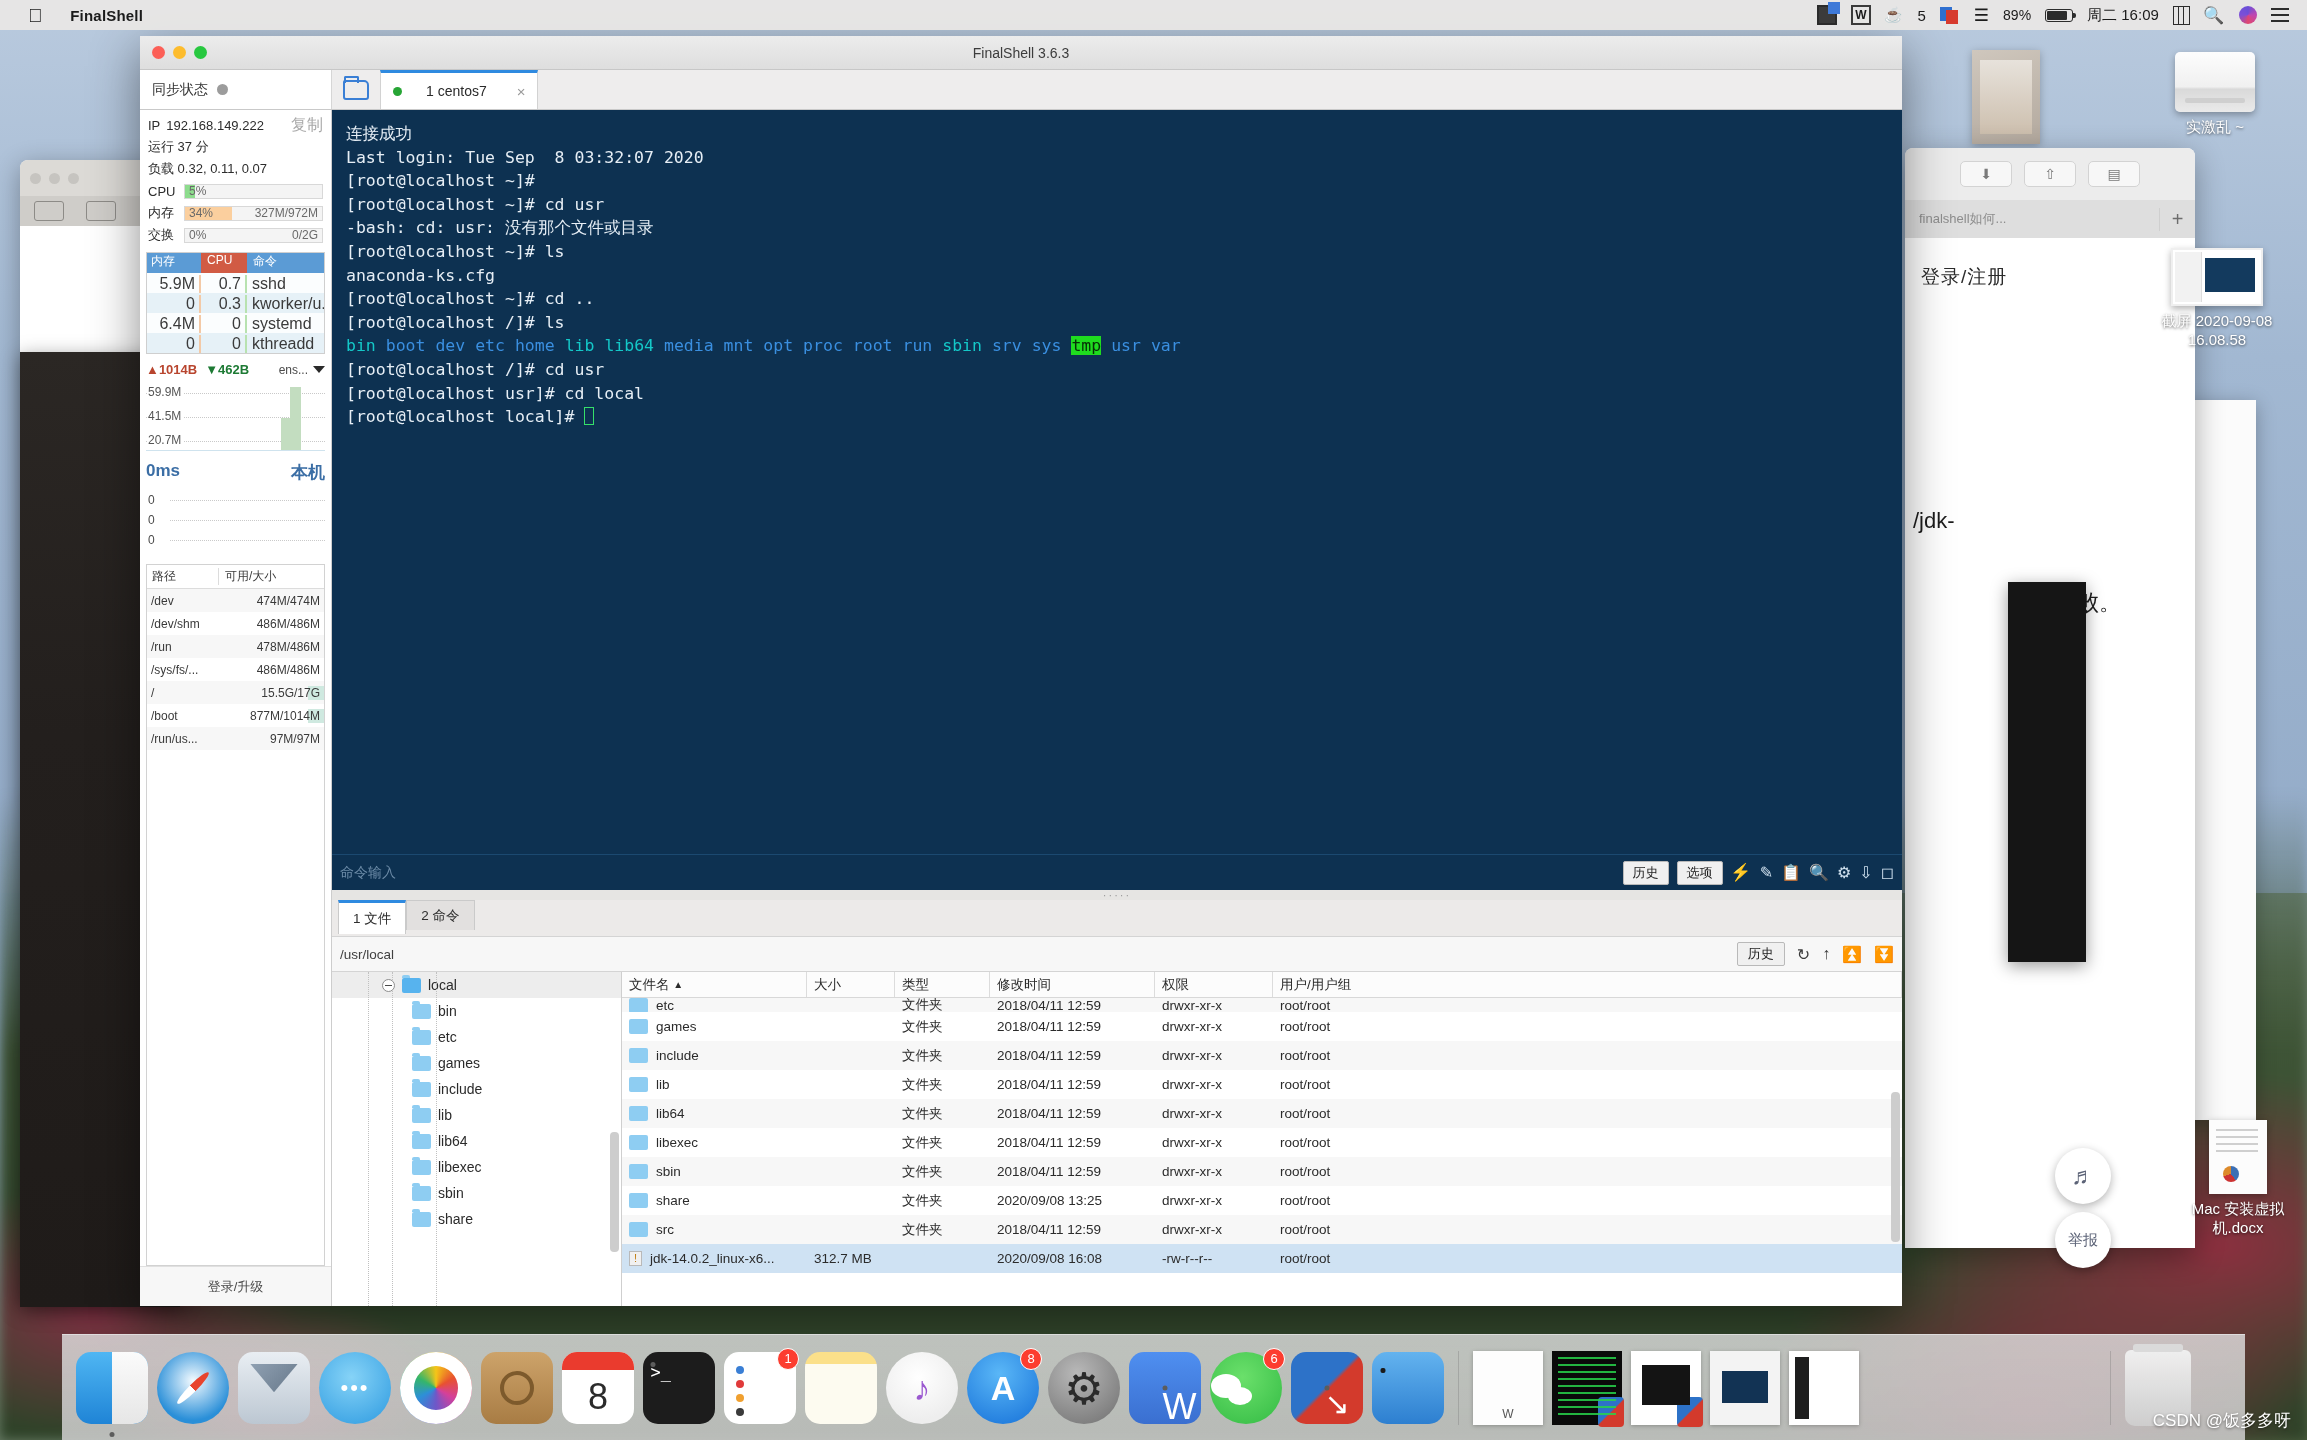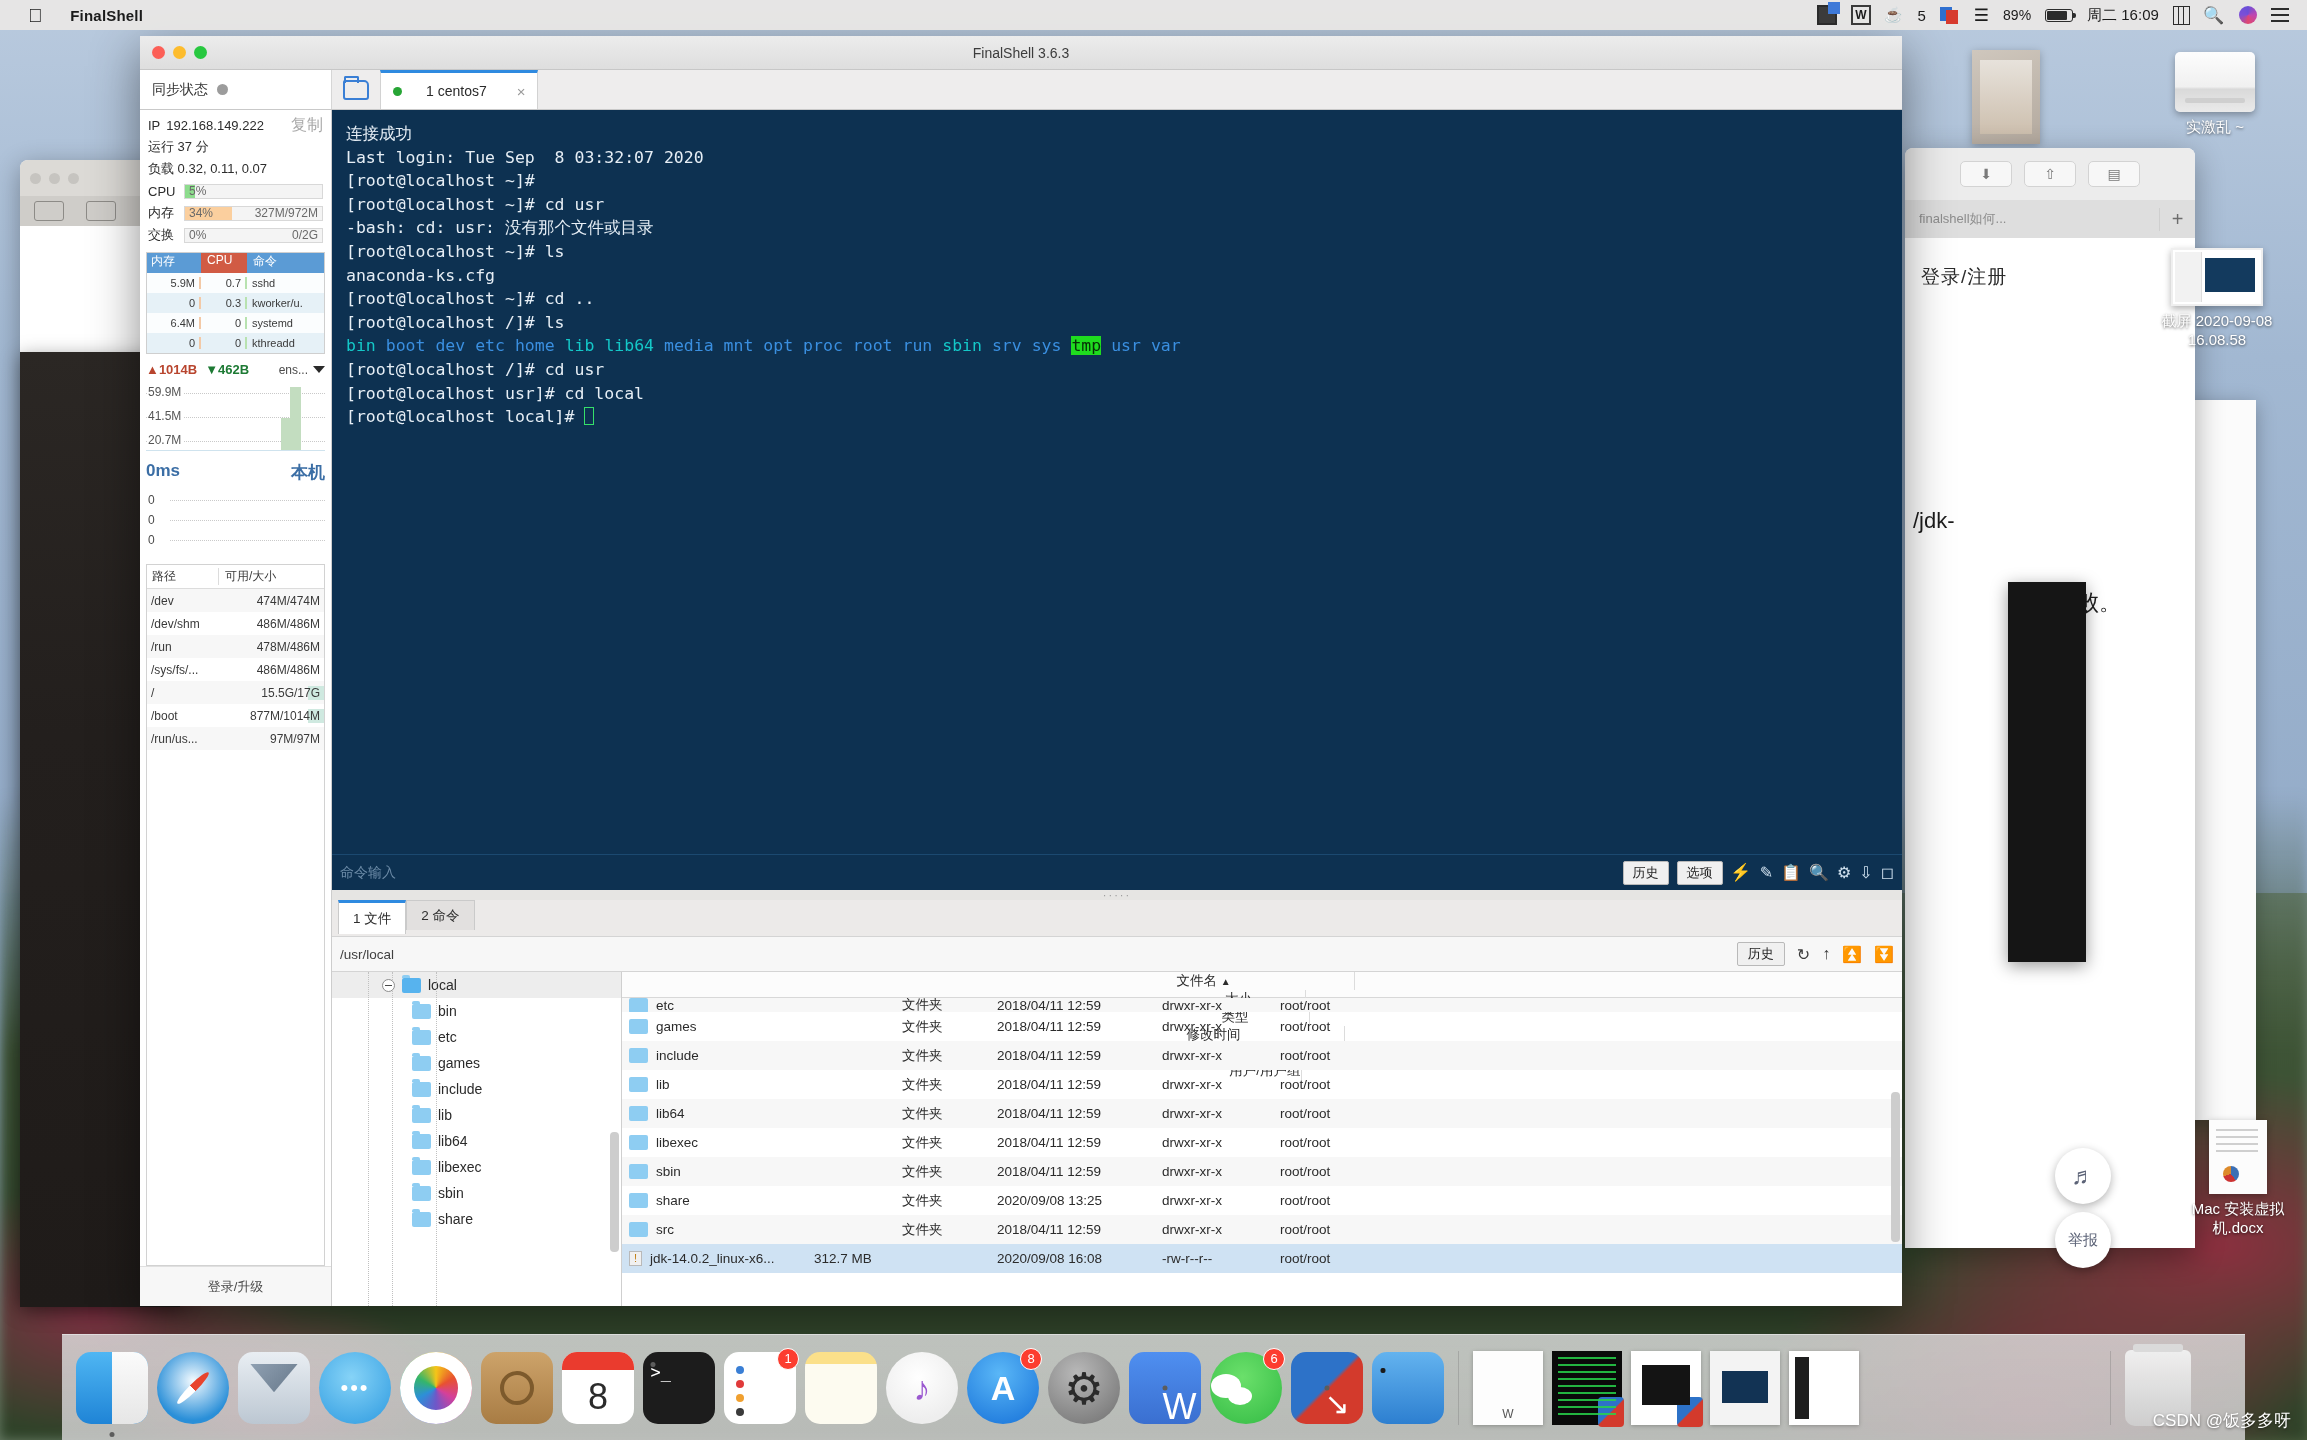--- a/index.html
+++ b/index.html
@@ -234,21 +234,21 @@
   .meter .t1{ position:absolute;left:4px;top:0;line-height:13px;font-size:12px;color:#6a6a6a;}
   .meter .t2{ position:absolute;right:4px;top:0;line-height:13px;font-size:12px;color:#6a6a6a;}
   .mlabel{ width:30px; }
 
   
   #proc{ margin:6px 6px 0; border:1px solid #cfcfcf; }
   #proc .hd{ display:flex; height:20px; font-size:12px; color:#fff; }
   #proc .hd .c1{ width:54px; background:#5b9bd5; padding-left:4px; }
   #proc .hd .c2{ width:46px; background:#d15b44; padding-left:6px; }
   #proc .hd .c3{ flex:1; background:#5b9bd5; padding-left:6px; }
-  #proc .r{ display:flex; height:20px; font-size:11px; color:#3a3a3a; align-items:center;}
+  #proc .r{ display:flex; height:20px; font-size:16px; color:#3a3a3a; align-items:flex-end;}
   #proc .r:nth-child(even){ background:#f6fbfd; }
   #proc .r:nth-child(odd){ background:#e6f1f7; }
   #proc .r.lite{ background:#fbfdfe; }
   #proc .r .c1{ width:54px; text-align:right; padding-right:4px; border-right:2px solid #f3c9a6;}
   #proc .r .c2{ width:46px; text-align:right; padding-right:4px; border-right:2px solid #b8e2b0;}
   #proc .r .c3{ flex:1; padding-left:5px; overflow:hidden; white-space:nowrap;}
 
   
   #net{ margin:8px 6px 0; }
   #net .top{ display:flex; align-items:center; font-size:13px; font-weight:bold; }
@@ -328,21 +328,21 @@
   #tree .exp{ width:13px;height:13px;border:1px solid #8e8e8e;border-radius:50%;position:relative;background:#fff;}
   #tree .exp:after{content:"";position:absolute;left:2px;right:2px;top:5px;height:1.5px;background:#4a4a4a;}
   .fldr{ width:19px;height:15px;background:#8ecdf2;border-radius:2px;position:relative;flex:none;}
   .fldr:before{content:"";position:absolute;left:0;top:-3px;width:8px;height:3px;background:#8ecdf2;border-radius:2px 2px 0 0;}
   .fldr.dk{ background:#57b3ee; }
   #tree .vline{ position:absolute; top:0; bottom:0; border-left:1px dotted #c0c0c0; }
   #tree-scroll{ position:absolute; right:2px; top:160px; width:9px; height:120px; background:#cdcdcd; border-radius:4px;}
 
   #flist{ flex:1; background:#fff; display:flex; flex-direction:column; min-width:0; position:relative;}
   #flist .hd{ height:26px; display:flex; align-items:center; font-size:13.5px; color:#2b2b2b;
-    border-bottom:1px solid #d8d8d8; background:#fcfcfc;flex-direction:column;}
+    border-bottom:1px solid #d8d8d8; background:#fcfcfc;}
   #flist .hd > div{ border-right:1px solid #dcdcdc; padding-left:7px; height:100%; display:flex; align-items:center;}
   #flist .rows{ flex:1; overflow:hidden; }
   #flist .r{ height:29px; display:flex; align-items:center; font-size:13.5px; color:#2b2b2b;}
   #flist .r:nth-child(odd){ background:#f7f7f7; }
   #flist .r.sel{ background:#cfe2f3; }
   #flist .r > div{ padding-left:7px; overflow:hidden; white-space:nowrap; }
   #flist .r .nm{ display:flex; align-items:center; gap:8px; }
   .warn{ width:13px;height:15px;background:#f0f0f0;border:1px solid #b9b9b9;color:#c07d12;
     font-size:11px; text-align:center; line-height:13px; flex:none;}
   .c-name{ width:185px; } .c-size{ width:88px; } .c-type{ width:95px; }

